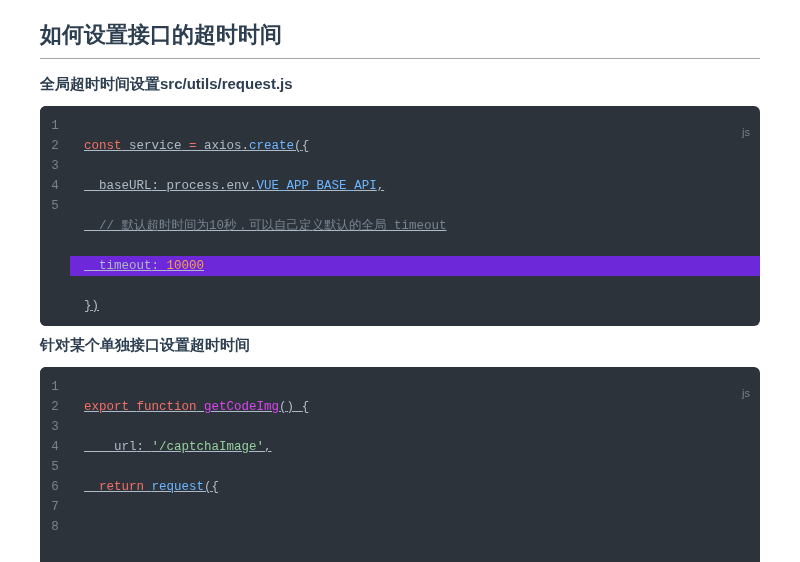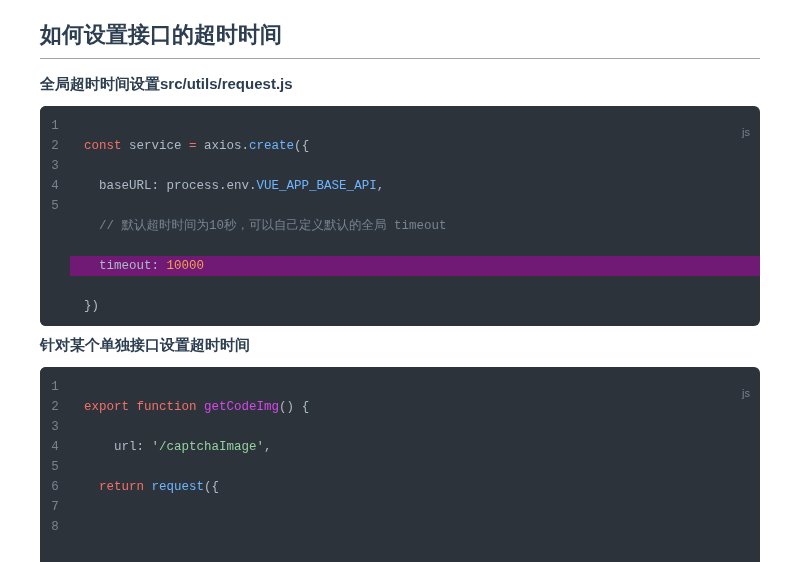--- a/index.html
+++ b/index.html
@@ -44,32 +44,33 @@
     width: 30px;
     user-select: none;
     flex-shrink: 0;
   }
   .gutter div { height: 20px; }
   .code {
     padding: 10px 14px;
     flex: 1;
     color: #adbac7;
     white-space: pre;
+    text-decoration: underline;
   }
   .code .line { height: 20px; display: block; }
   .lang-label {
     position: absolute;
     top: 16px;
     right: 10px;
     font-size: 11px;
     color: #768390;
     font-family: -apple-system, sans-serif;
   }
   .hl-line {
-    background: #701a75;
+    background: #6d28d9;
     display: block;
     margin-left: -14px;
     margin-right: -14px;
     padding-left: 14px;
     padding-right: 14px;
   }
   .tok-kw   { color: #f47067; }
   .tok-var  { color: #adbac7; }
   .tok-op   { color: #f47067; }
   .tok-obj  { color: #adbac7; }

